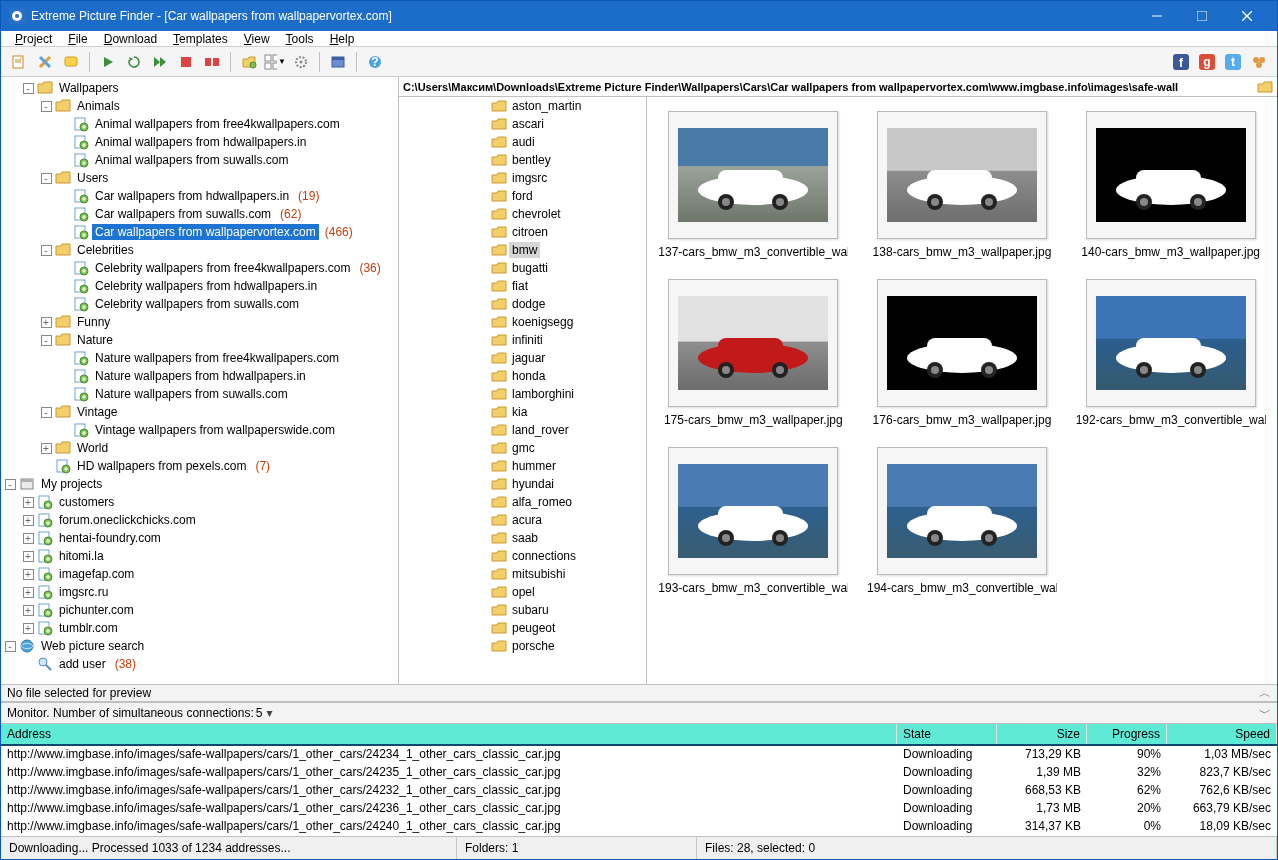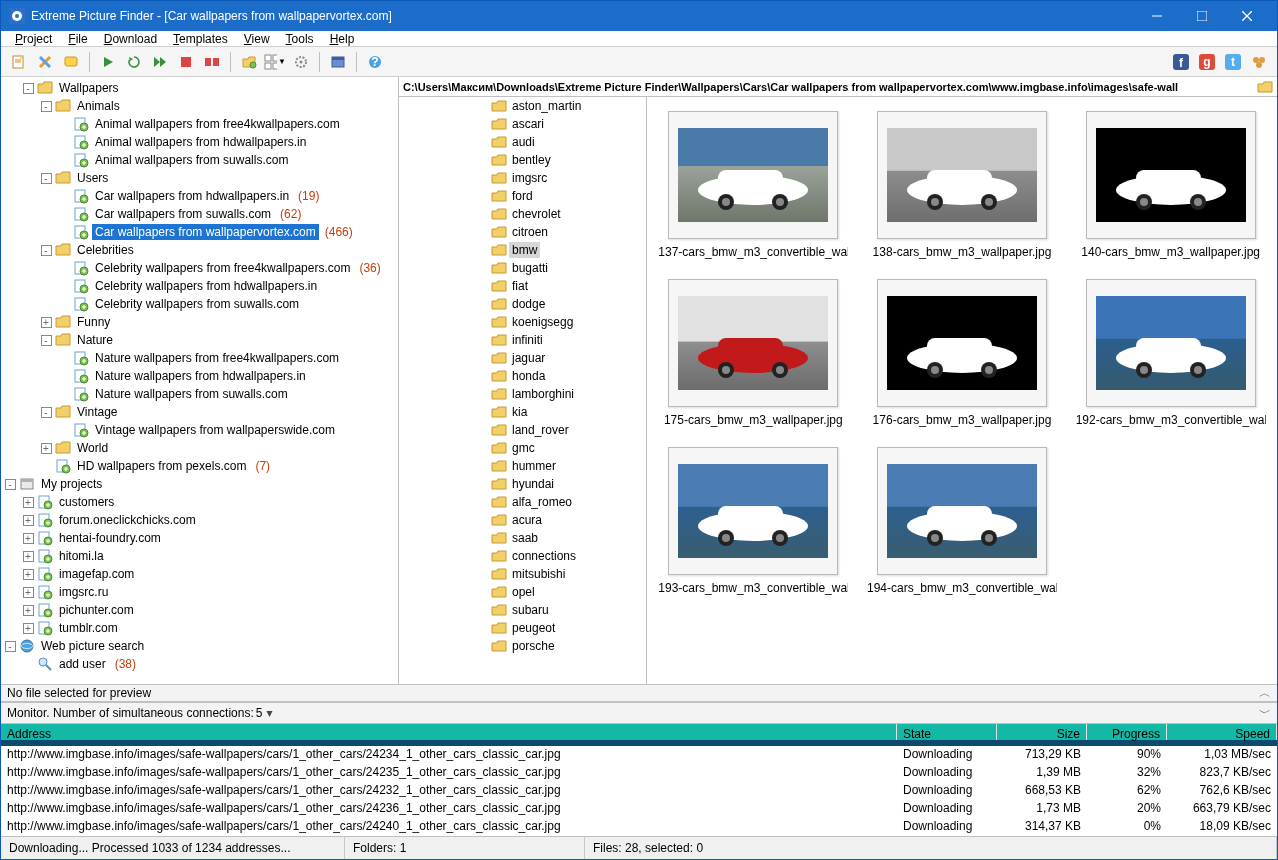--- a/index.html
+++ b/index.html
@@ -39,32 +39,32 @@
 .thcell{display:flex;flex-direction:column;align-items:center}
 .thframe{width:170px;height:128px;border:1px solid #b9b9b9;background:#f6f6f6;display:flex;align-items:center;justify-content:center;box-shadow:1px 1px 2px rgba(0,0,0,.15)}
 .thimg{width:150px;height:94px;background:#111}
 .thlabel{margin-top:6px;max-width:190px;overflow:hidden;white-space:nowrap;text-align:center}
 .previewbar{height:18px;background:#f3f3f3;border-top:1px solid #c0c0c0;border-bottom:1px solid #c0c0c0;display:flex;align-items:center;padding:0 6px}
 .previewbar .chev{margin-left:auto;color:#666}
 .monitorbar{height:22px;background:#f3f3f3;border-top:1px solid #c0c0c0;border-bottom:1px solid #c0c0c0;display:flex;align-items:center;padding:0 6px}
 .monitorbar .val{margin-left:2px}
 .monitorbar .dd{margin-left:4px;color:#444}
 .dltable{background:#fff;border-bottom:1px solid #c0c0c0}
-.dlhead{display:flex;height:22px;border-bottom:6px solid #0c4a6e;background:#14b8a6}
+.dlhead{display:flex;height:22px;border-bottom:2px solid #0c4a6e;background:#5eead4}
 .dlhead>div{padding:3px 6px;border-right:1px solid #e3e3e3}
 .dlrow{display:flex;height:18px}
 .dlrow>div{padding:1px 6px;overflow:hidden;white-space:nowrap}
 .c-addr{flex:1}
 .c-state{width:100px}
 .c-size{width:90px;text-align:right}
 .c-prog{width:80px;text-align:right}
 .c-speed{width:110px;text-align:right}
 .statusbar{height:22px;background:#f0f0f0;display:flex;align-items:center}
 .statusbar>div{padding:0 8px;border-right:1px solid #c8c8c8;height:100%;display:flex;align-items:center}
-.sb1{width:344px}.sb2{width:240px}.sb3{flex:1}
+.sb1{width:456px}.sb2{width:240px}.sb3{flex:1}
 svg{display:block}
 .foldersvg{width:16px;height:14px}
 </style>
 </head>
 <body>
 
 <div class="titlebar">
   <svg class="appicon" viewBox="0 0 16 16">
       <rect width="16" height="16" fill="#2a6fc9"></rect>
       <circle cx="8" cy="8" r="5" fill="#fff"></circle>

